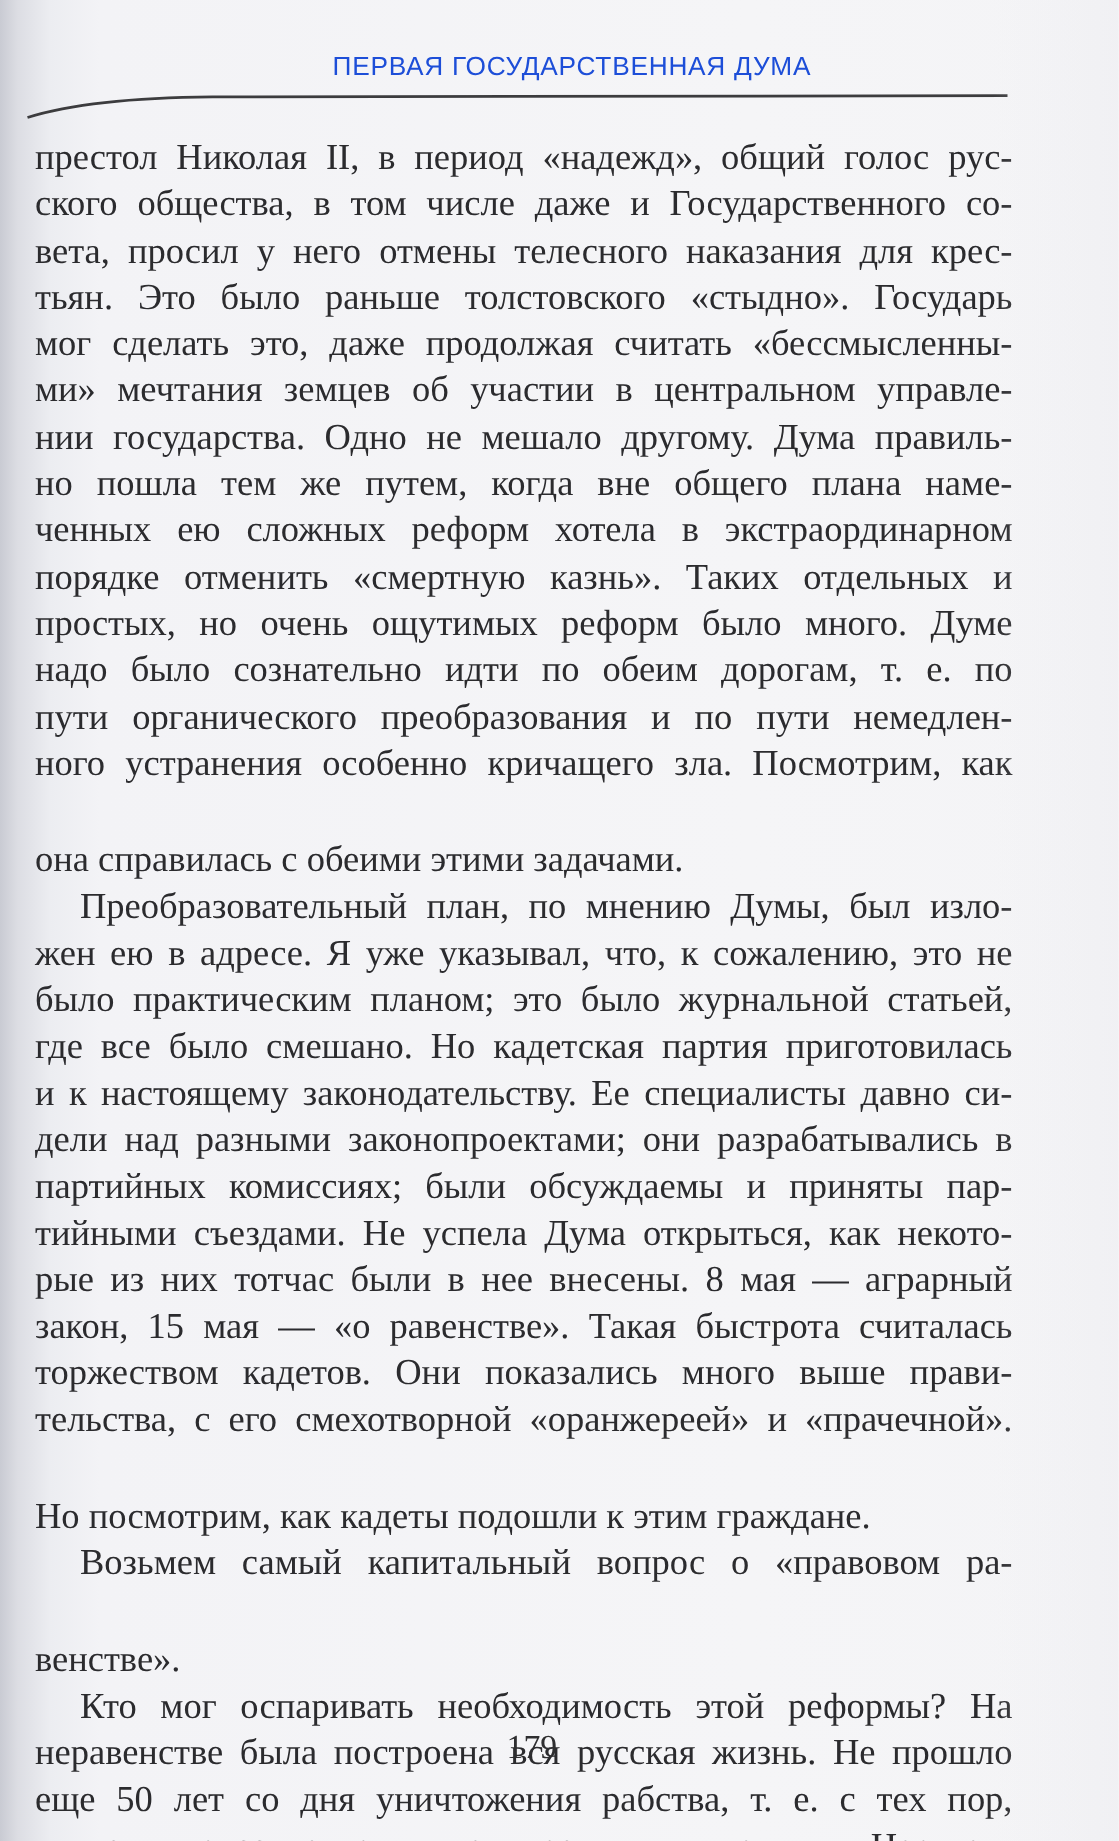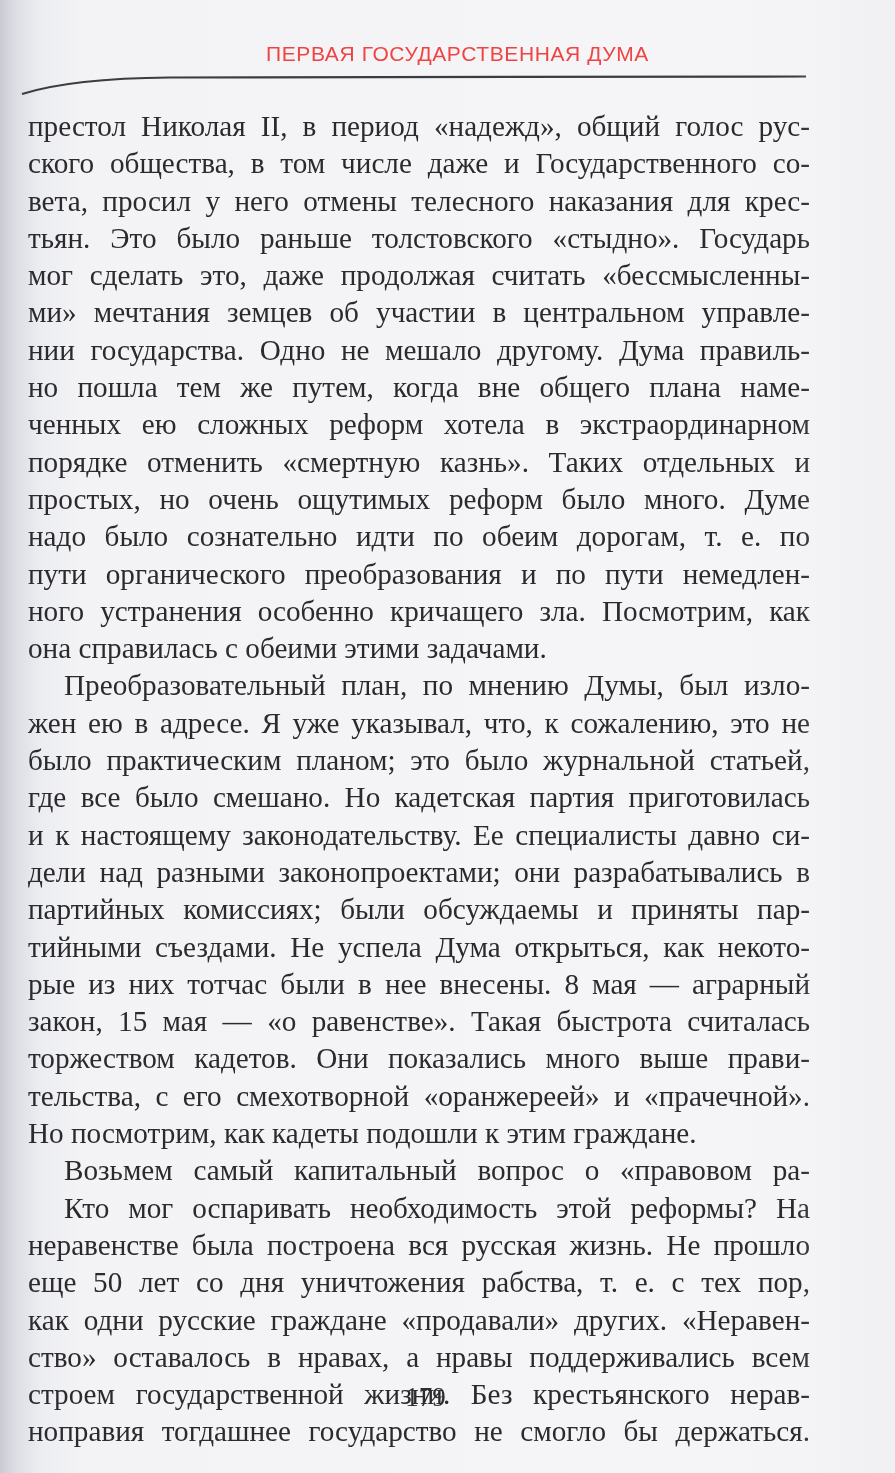--- a/index.html
+++ b/index.html
@@ -24,21 +24,21 @@
     }
     .running-head {
       position: absolute;
       top: 42px;
       left: 0;
       width: 895px;
       text-align: center;
       font-family: "Liberation Sans", "DejaVu Sans", sans-serif;
       font-size: 21px;
       letter-spacing: 0.6px;
-      color: #ef4444;
+      color: #1d4ed8;
       padding-left: 20px;
       box-sizing: border-box;
     }
     .rule {
       position: absolute;
       top: 70px;
       left: 0;
       width: 810px;
       height: 26px;
     }
@@ -55,20 +55,21 @@
     .line {
       display: block;
       white-space: nowrap;
       text-align-last: justify;
       text-align: justify;
       height: 37.3px;
       overflow: visible;
     }
     .line.last {
       text-align-last: left;
+      margin-top: 40px;
     }
     .line.indent {
       padding-left: 36px;
     }
     .folio {
       position: absolute;
       top: 1382px;
       left: 0;
       width: 831px;
       text-align: center;
@@ -126,20 +127,21 @@
         <span class="line">партийных комиссиях; были обсуждаемы и приняты пар-</span>
         <span class="line">тийными съездами. Не успела Дума открыться, как некото-</span>
         <span class="line">рые из них тотчас были в нее внесены. 8 мая — аграрный</span>
         <span class="line">закон, 15 мая — «о равенстве». Такая быстрота считалась</span>
         <span class="line">торжеством кадетов. Они показались много выше прави-</span>
         <span class="line">тельства, с его смехотворной «оранжереей» и «прачечной».</span>
         <span class="line last">Но посмотрим, как кадеты подошли к этим граждане.</span>
       </div>
       <div>
         <span class="line indent">Возьмем самый капитальный вопрос о «правовом ра-</span>
+        <span class="line last">венстве».</span>
       </div>
       <div>
         <span class="line indent">Кто мог оспаривать необходимость этой реформы? На</span>
         <span class="line">неравенстве была построена вся русская жизнь. Не прошло</span>
         <span class="line">еще 50 лет со дня уничтожения рабства, т. е. с тех пор,</span>
         <span class="line">как одни русские граждане «продавали» других. «Неравен-</span>
         <span class="line">ство» оставалось в нравах, а нравы поддерживались всем</span>
         <span class="line">строем государственной жизни. Без крестьянского нерав-</span>
         <span class="line">ноправия тогдашнее государство не смогло бы держаться.</span>
       </div>

